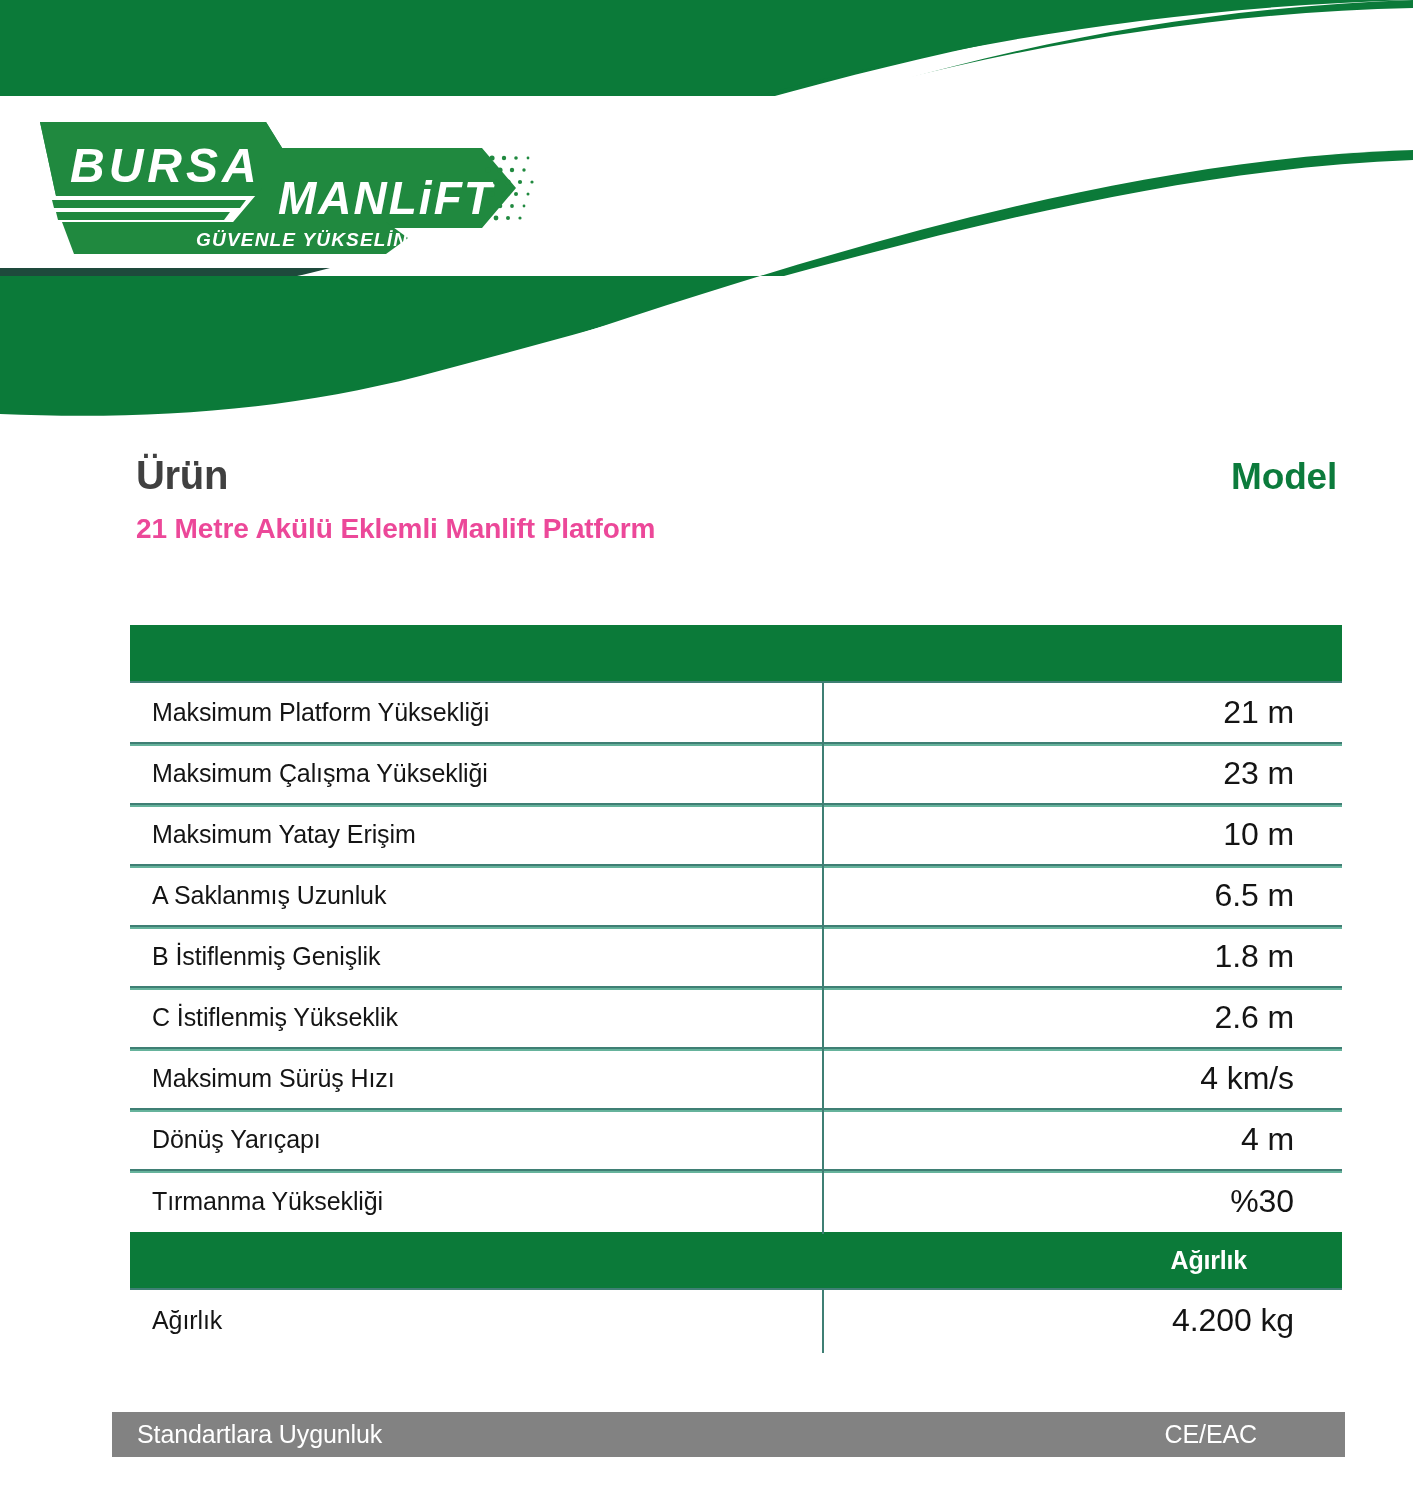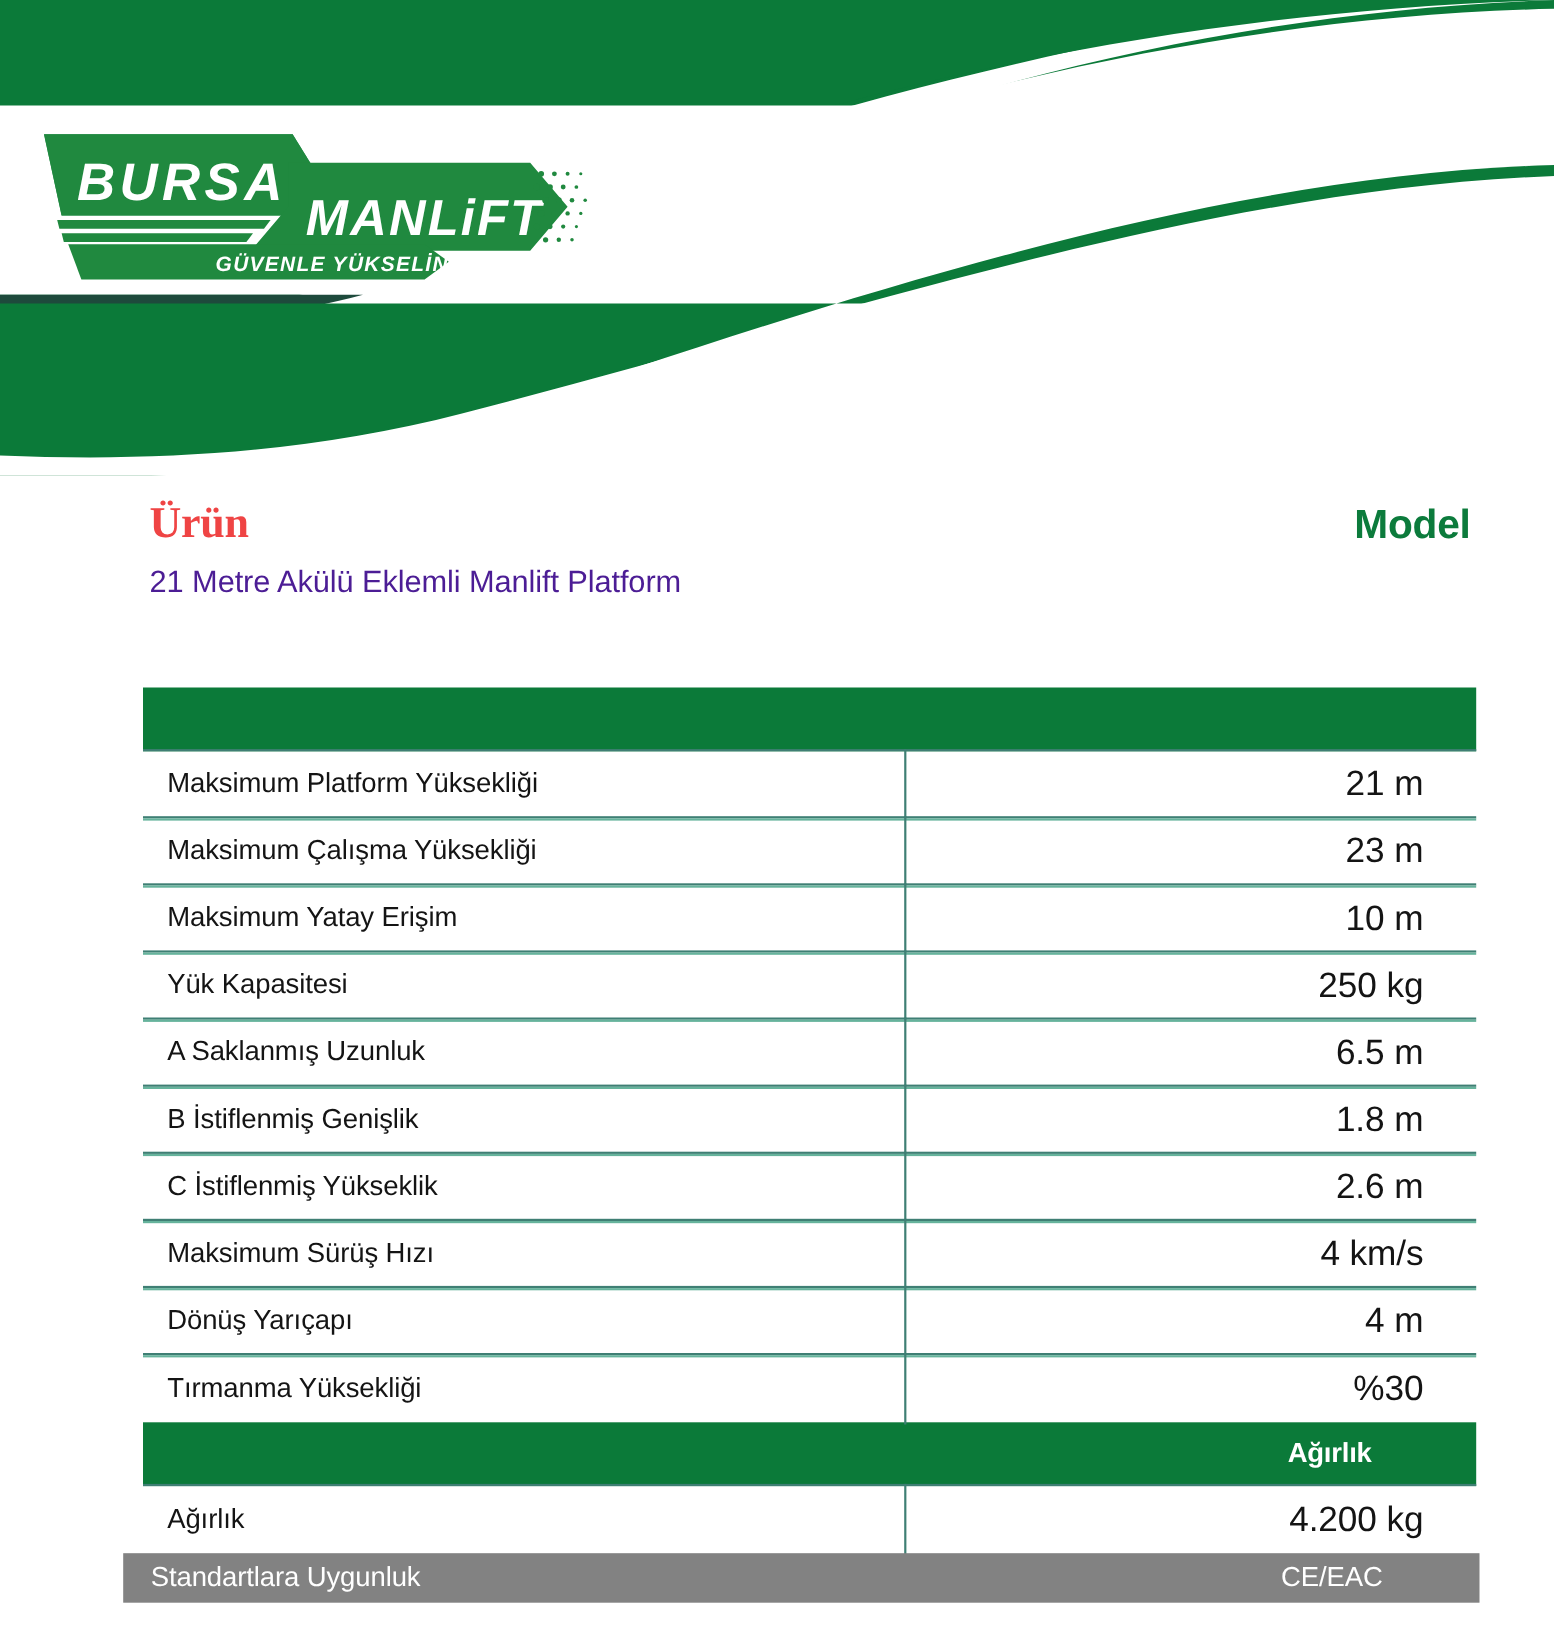--- a/index.html
+++ b/index.html
@@ -39,32 +39,31 @@
   }
   .logo-wrap svg { display: block; }
 
   
   .product-label {
     position: absolute;
     left: 136px;
     top: 453px;
     font-size: 40px;
     font-weight: 700;
-    color: #ef4444;
+    color: #404040;
     letter-spacing: -0.3px;
     line-height: 1.1;
-    font-family: Liberation Serif, serif;
   }
   .product-name {
     position: absolute;
     left: 136px;
     top: 512px;
     font-size: 28px;
-    font-weight: 400;
-    color: #4c1d95;
+    font-weight: 700;
+    color: #ec4899;
     line-height: 1.2;
     letter-spacing: -0.1px;
   }
   .model-label {
     position: absolute;
     right: 76px;
     top: 457px;
     font-size: 37px;
     font-weight: 700;
     color: #0c7b3c;
@@ -291,25 +290,20 @@
       <div class="cell-label">Maksimum Çalışma Yüksekliği</div>
       <div class="divider"></div>
       <div class="cell-value">23 m</div>
     </div>
     <div class="srow">
       <div class="cell-label">Maksimum Yatay Erişim</div>
       <div class="divider"></div>
       <div class="cell-value">10 m</div>
     </div>
     <div class="srow">
-      <div class="cell-label">Yük Kapasitesi</div>
-      <div class="divider"></div>
-      <div class="cell-value">250 kg</div>
-    </div>
-    <div class="srow">
       <div class="cell-label">A Saklanmış Uzunluk</div>
       <div class="divider"></div>
       <div class="cell-value">6.5 m</div>
     </div>
     <div class="srow">
       <div class="cell-label">B İstiflenmiş Genişlik</div>
       <div class="divider"></div>
       <div class="cell-value">1.8 m</div>
     </div>
     <div class="srow">

